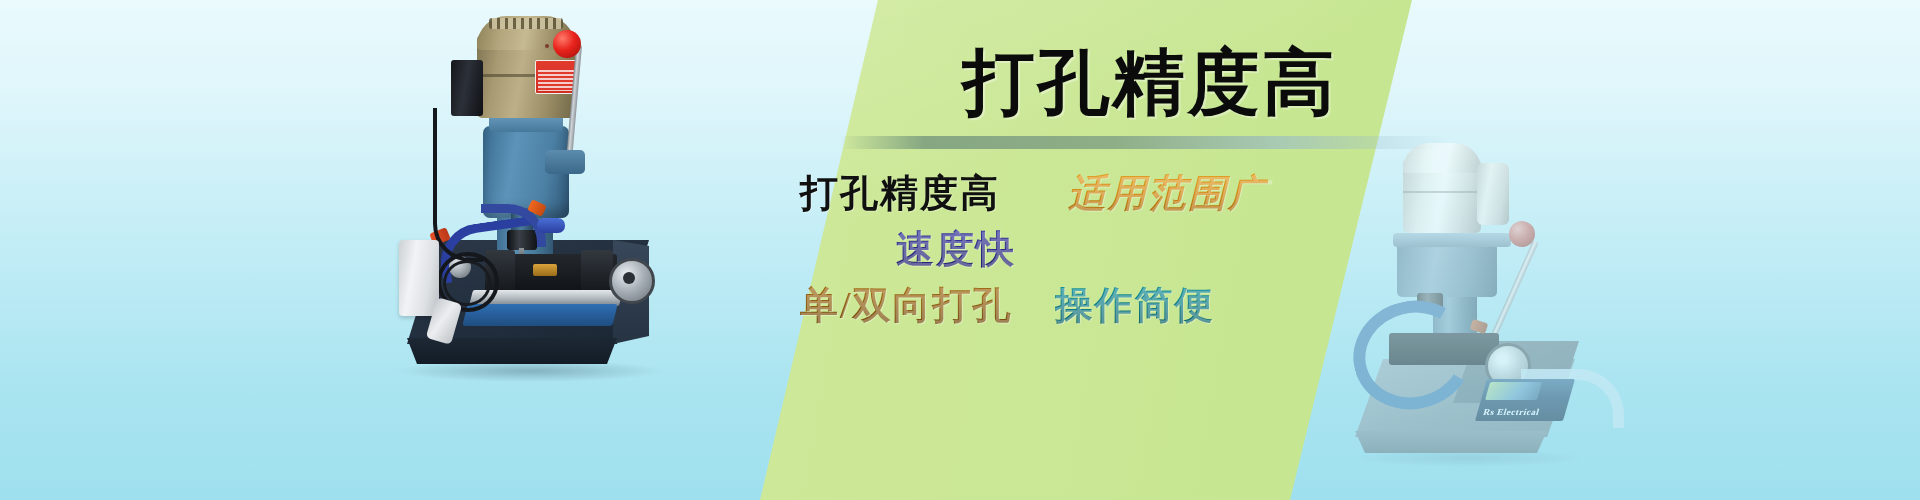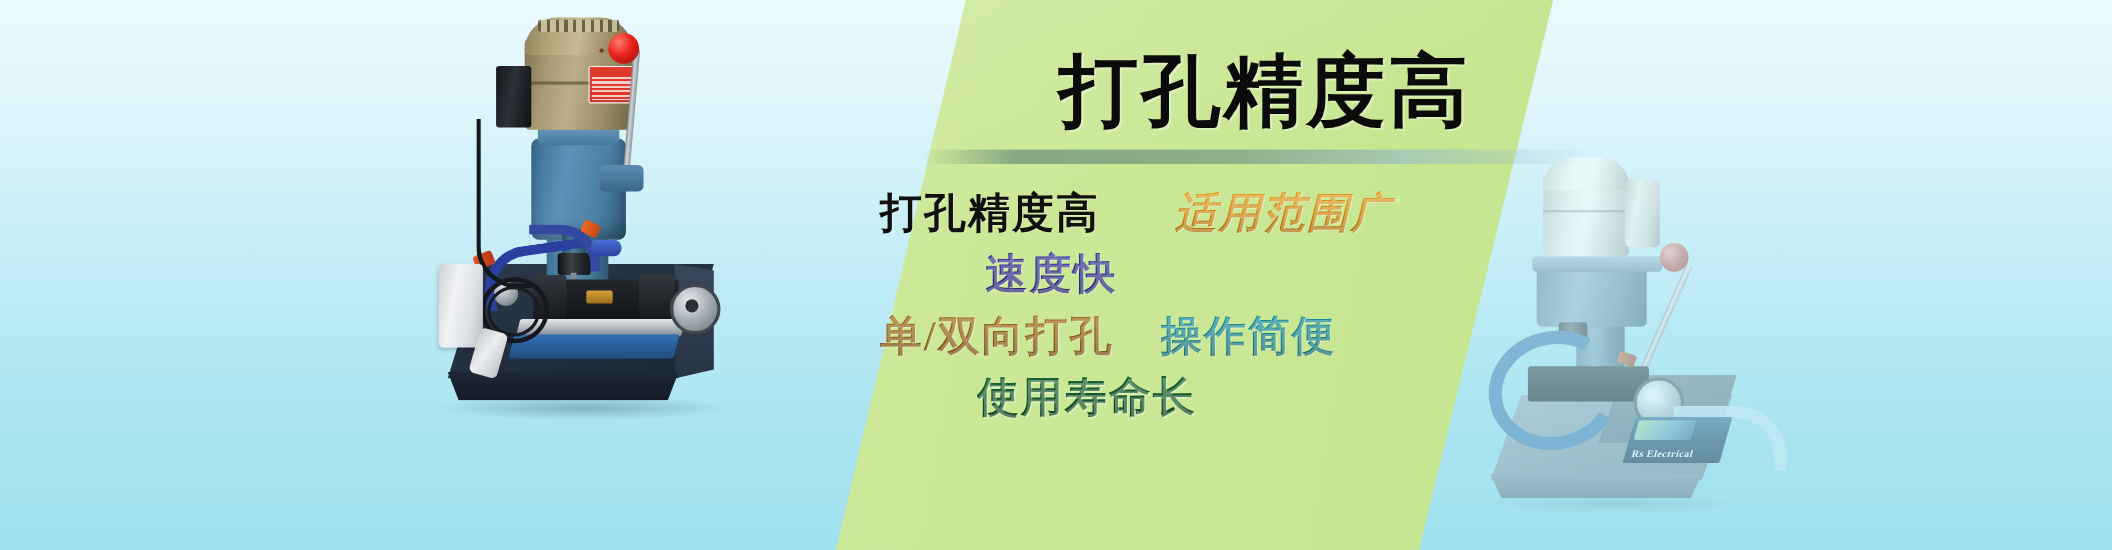--- a/index.html
+++ b/index.html
@@ -57,21 +57,21 @@
     height:56px;
     font-weight:700;
     font-size:38px;
     letter-spacing:2px;
     white-space:nowrap;
     font-family:"Liberation Serif",serif;
   }
   .frow .fitem{ text-shadow:1px 1px 0 rgba(255,255,255,.30); }
 
   .r1{ padding-left:0px;   }
-  .r2{ padding-left:96px;flex-direction:column;  }
+  .r2{ padding-left:96px;  }
   .r3{ padding-left:0px;   }
   .r4{ padding-left:88px;  }
 
   .gap-a{ width:68px; }
   .gap-b{ width:62px; }
   .gap-c{ width:42px; }
 
   .c-black{ color:#101010; }
   .c-gold{  color:#cf8b14; background:linear-gradient(180deg,#e8a72a 0%,#cc8410 55%,#9d6208 100%);-webkit-background-clip:text;background-clip:text;font-style:italic;-webkit-text-fill-color:transparent; }
   .c-navy{  color:#2b2b86; background:linear-gradient(180deg,#3b3ba6 0%,#2a2a80 55%,#232368 100%);-webkit-background-clip:text;background-clip:text;-webkit-text-fill-color:transparent; }
@@ -456,23 +456,20 @@
       <span class="fitem c-navy">速度快</span>
       <span class="gap-b"></span>
     </div>
 
     <div class="frow r3">
       <span class="fitem c-brown">单/双向打孔</span>
       <span class="gap-c"></span>
       <span class="fitem c-teal">操作简便</span>
     </div>
 
-    <div class="frow r4">
-      <span class="fitem c-green">使用寿命长</span>
-    </div>
 
   </div>
 
   <div class="machine" id="machine-right">
     <div class="r-shadow"></div>
     <div class="r-base-top"></div>
     <div class="r-base-front"></div>
     <div class="r-tray"></div>
 
     <div class="r-column"></div>

